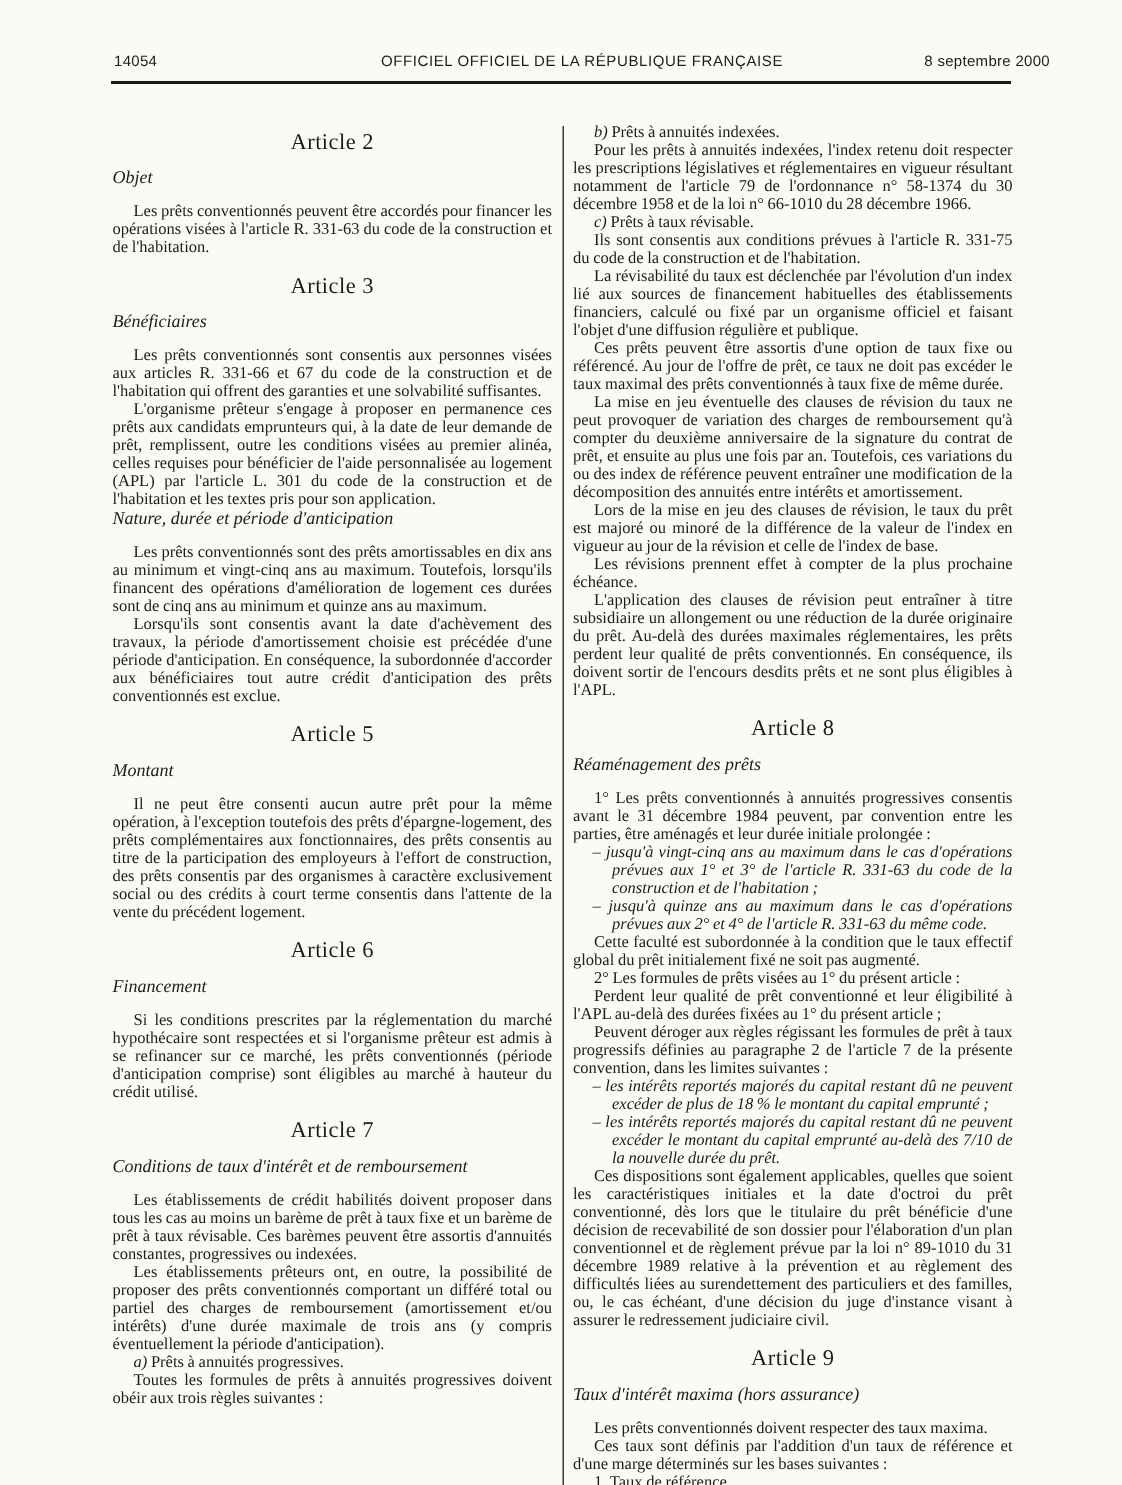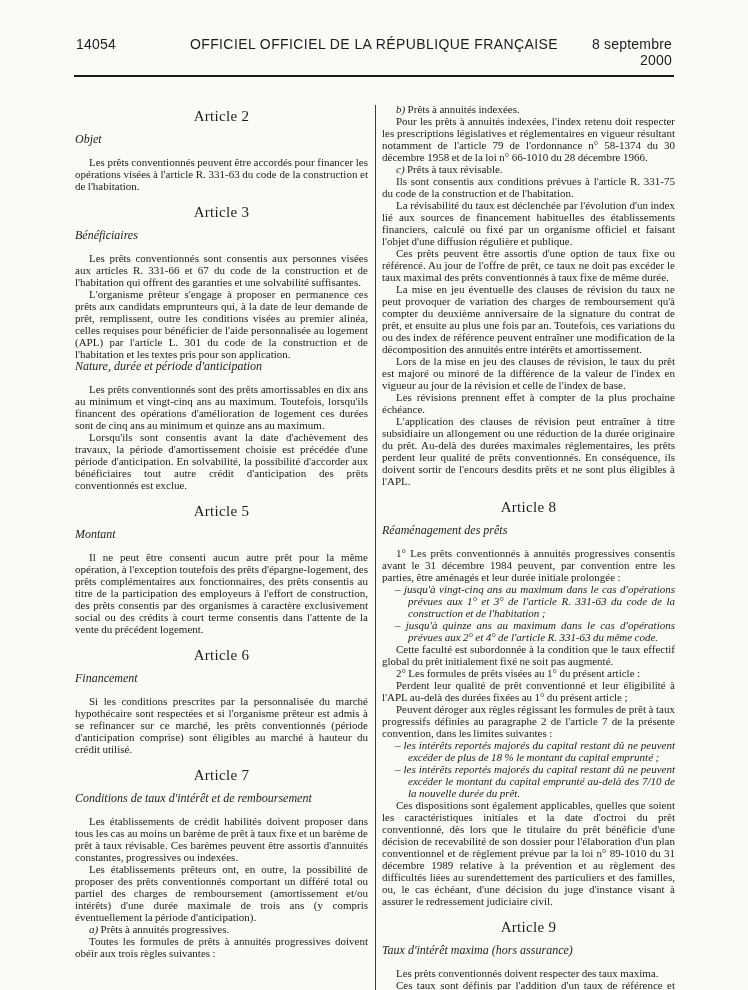--- a/index.html
+++ b/index.html
@@ -8,23 +8,23 @@
     background:#fbfaf7;
     font-family:"Liberation Serif", serif;
     color:#1c1c1c;
     -webkit-font-smoothing:antialiased;
   }
   .page{position:relative;width:748px;height:990px;overflow:hidden;}
 
   
   .header{
     display:flex;align-items:baseline;justify-content:space-between;
-    padding:36px 76px 0 76px;
+    padding:36px 48px 0 76px;
     font-family:"Liberation Sans", sans-serif;
-    font-size:14px;letter-spacing:.2px;
+    font-size:10px;letter-spacing:.2px;
   }
   .header .pageno{width:110px;text-align:left;}
   .header .title{flex:1;text-align:center;letter-spacing:.4px;}
   .header .date{width:110px;text-align:right;}
   .header-rule{
     margin:7px 74px 0 74px;
     height:2px;background:#191919;
   }
 
   
@@ -71,27 +71,27 @@
     <div class="col" id="col-left">
         <h3 class="art-heading">Article 2</h3>
         <h4 class="art-title">Objet</h4>
         <p class="para">Les prêts conventionnés peuvent être accordés pour financer les opérations visées à l'article R. 331-63 du code de la construction et de l'habitation.</p>
         <h3 class="art-heading">Article 3</h3>
         <h4 class="art-title">Bénéficiaires</h4>
         <p class="para">Les prêts conventionnés sont consentis aux personnes visées aux articles R. 331-66 et 67 du code de la construction et de l'habitation qui offrent des garanties et une solvabilité suffisantes.</p>
         <p class="para">L'organisme prêteur s'engage à proposer en permanence ces prêts aux candidats emprunteurs qui, à la date de leur demande de prêt, remplissent, outre les conditions visées au premier alinéa, celles requises pour bénéficier de l'aide personnalisée au logement (APL) par l'article L. 301 du code de la construction et de l'habitation et les textes pris pour son application.</p>
         <h4 class="art-title">Nature, durée et période d'anticipation</h4>
         <p class="para">Les prêts conventionnés sont des prêts amortissables en dix ans au minimum et vingt-cinq ans au maximum. Toutefois, lorsqu'ils financent des opérations d'amélioration de logement ces durées sont de cinq ans au minimum et quinze ans au maximum.</p>
-        <p class="para">Lorsqu'ils sont consentis avant la date d'achèvement des travaux, la période d'amortissement choisie est précédée d'une période d'anticipation. En solvabilité, la possibilité d'accorder aux bénéficiaires tout autre crédit d'anticipation des prêts conventionnés est exclue.</p>
+        <p class="para">Lorsqu'ils sont consentis avant la date d'achèvement des travaux, la période d'amortissement choisie est précédée d'une période d'anticipation. En conséquence, la subordonnée d'accorder aux bénéficiaires tout autre crédit d'anticipation des prêts conventionnés est exclue.</p>
         <h3 class="art-heading">Article 5</h3>
         <h4 class="art-title">Montant</h4>
         <p class="para">Il ne peut être consenti aucun autre prêt pour la même opération, à l'exception toutefois des prêts d'épargne-logement, des prêts complémentaires aux fonctionnaires, des prêts consentis au titre de la participation des employeurs à l'effort de construction, des prêts consentis par des organismes à caractère exclusivement social ou des crédits à court terme consentis dans l'attente de la vente du précédent logement.</p>
         <h3 class="art-heading">Article 6</h3>
         <h4 class="art-title">Financement</h4>
-        <p class="para">Si les conditions prescrites par la personnalisée du marché hypothécaire sont respectées et si l'organisme prêteur est admis à se refinancer sur ce marché, les prêts conventionnés (période d'anticipation comprise) sont éligibles au marché à hauteur du crédit utilisé.</p>
+        <p class="para">Si les conditions prescrites par la réglementation du marché hypothécaire sont respectées et si l'organisme prêteur est admis à se refinancer sur ce marché, les prêts conventionnés (période d'anticipation comprise) sont éligibles au marché à hauteur du crédit utilisé.</p>
         <h3 class="art-heading">Article 7</h3>
         <h4 class="art-title">Conditions de taux d'intérêt et de remboursement</h4>
         <p class="para">Les établissements de crédit habilités doivent proposer dans tous les cas au moins un barème de prêt à taux fixe et un barème de prêt à taux révisable. Ces barèmes peuvent être assortis d'annuités constantes, progressives ou indexées.</p>
         <p class="para">Les établissements prêteurs ont, en outre, la possibilité de proposer des prêts conventionnés comportant un différé total ou partiel des charges de remboursement (amortissement et/ou intérêts) d'une durée maximale de trois ans (y compris éventuellement la période d'anticipation).</p>
         <p class="para"><i>a)</i> Prêts à annuités progressives.</p>
         <p class="para">Toutes les formules de prêts à annuités progressives doivent obéir aux trois règles suivantes :</p>
       </div>
     <div class="col-divider"></div>
     <div class="col" id="col-right">
         <p class="para"><i>b)</i> Prêts à annuités indexées.</p>

